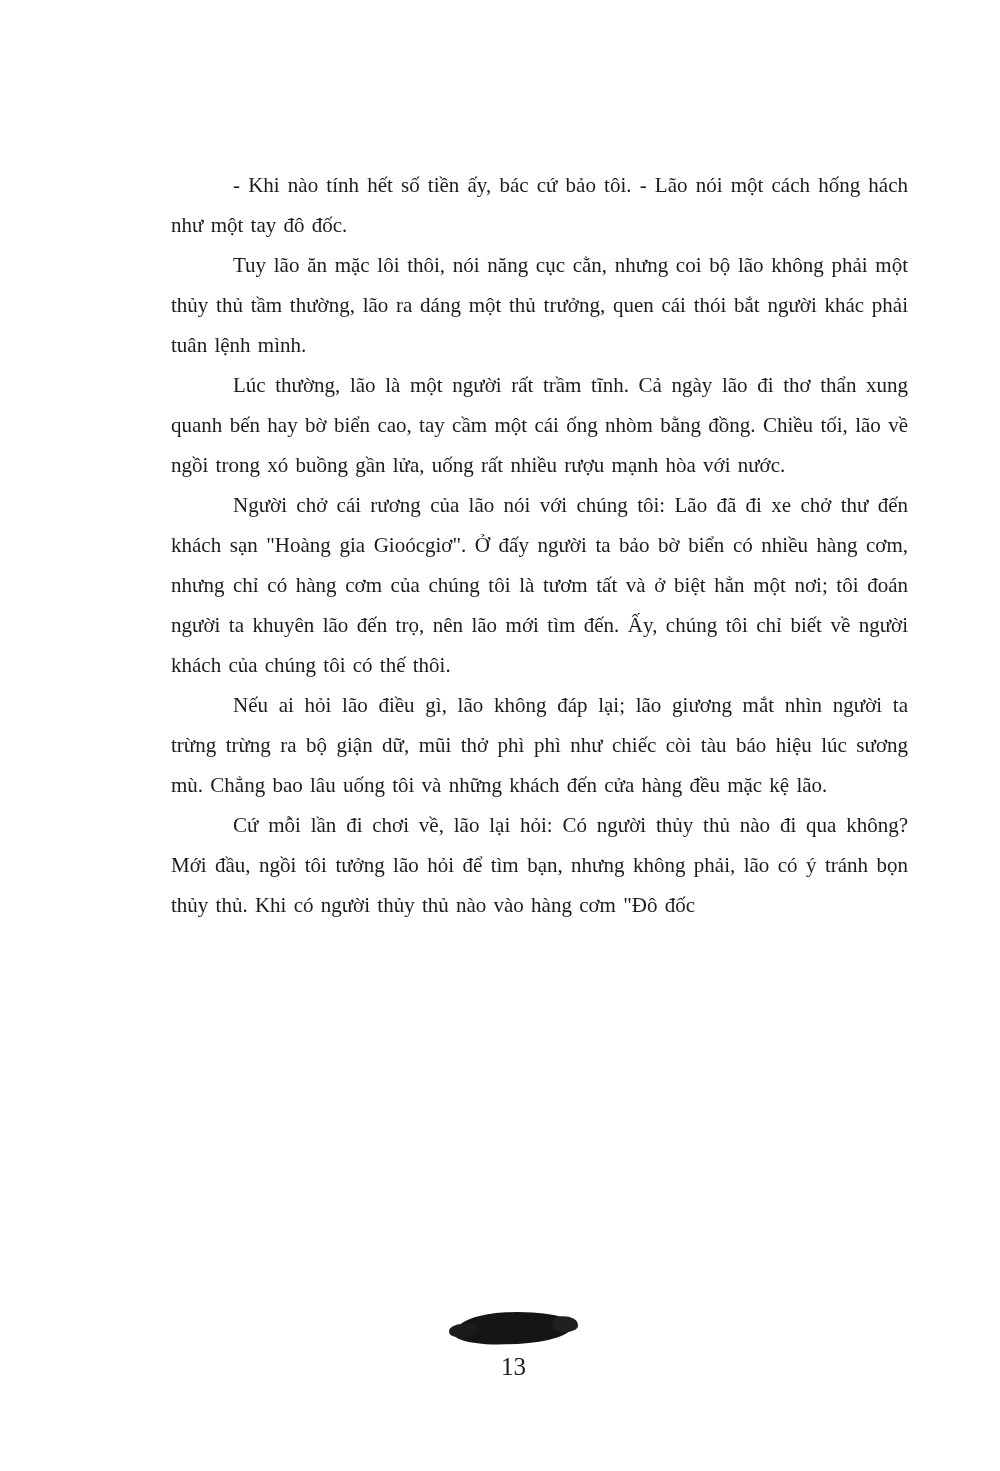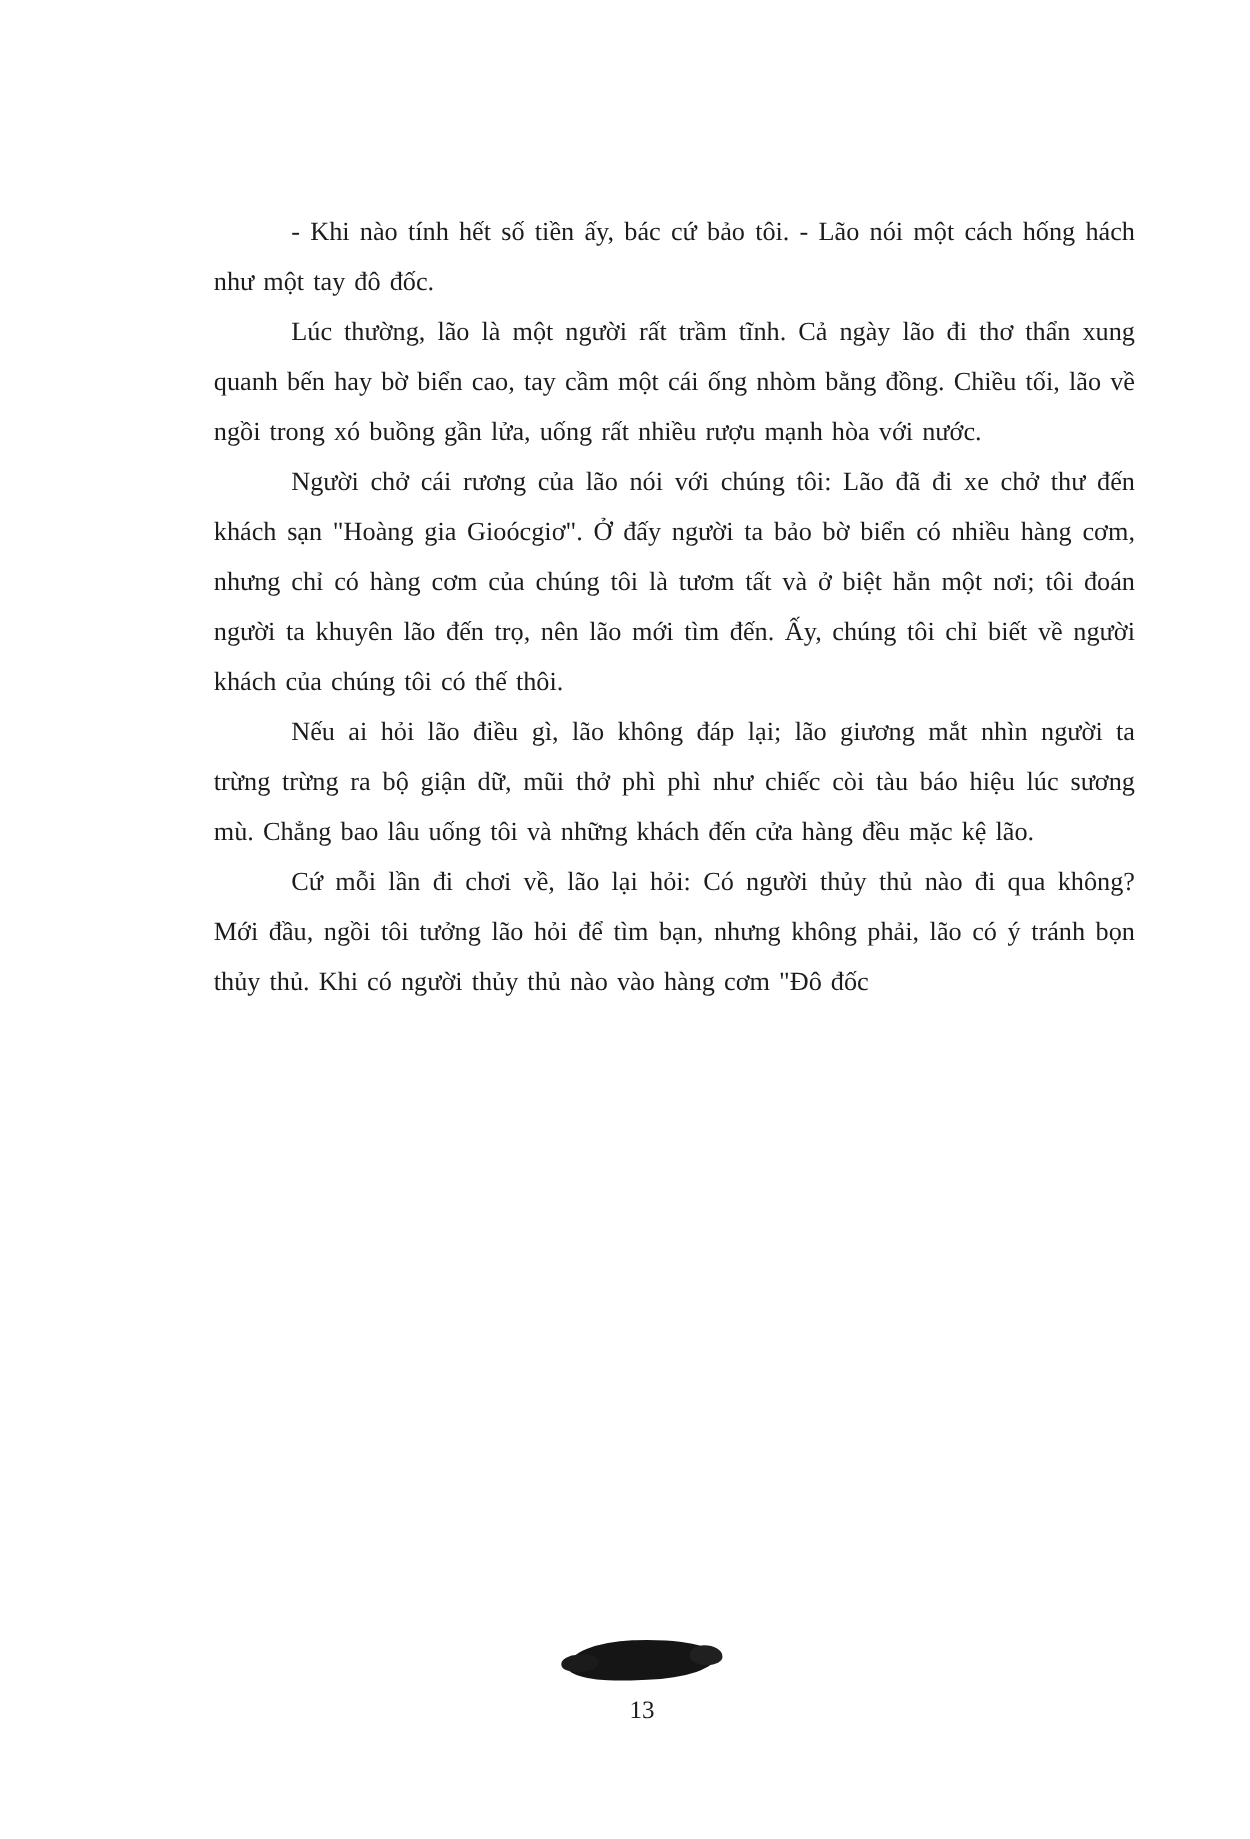--- a/index.html
+++ b/index.html
@@ -63,31 +63,32 @@
     position: absolute;
     right: -5px;
     top: 6px;
     width: 26px;
     height: 16px;
     background: #202020;
     border-radius: 40% 60% 50% 55% / 50% 60% 40% 55%;
   }
   .page-number {
     margin-top: 4px;
-    font-size: 20px;
+    font-size: 25px;
     line-height: 30px;
     color: #1c1c1c;
   }
 </style>
 </head>
 <body>
 
 <div class="page">
   <div class="text-block">
     <p class="para">- Khi nào tính hết số tiền ấy, bác cứ bảo tôi. - Lão nói một cách hống hách như một tay đô đốc.</p>
+    <p class="para">Tuy lão ăn mặc lôi thôi, nói năng cục cằn, nhưng coi bộ lão không phải một thủy thủ tầm thường, lão ra dáng một thủ trưởng, quen cái thói bắt người khác phải tuân lệnh mình.</p>
     <p class="para">Lúc thường, lão là một người rất trầm tĩnh. Cả ngày lão đi thơ thẩn xung quanh bến hay bờ biển cao, tay cầm một cái ống nhòm bằng đồng. Chiều tối, lão về ngồi trong xó buồng gần lửa, uống rất nhiều rượu mạnh hòa với nước.</p>
     <p class="para">Người chở cái rương của lão nói với chúng tôi: Lão đã đi xe chở thư đến khách sạn "Hoàng gia Gioócgiơ". Ở đấy người ta bảo bờ biển có nhiều hàng cơm, nhưng chỉ có hàng cơm của chúng tôi là tươm tất và ở biệt hẳn một nơi; tôi đoán người ta khuyên lão đến trọ, nên lão mới tìm đến. Ấy, chúng tôi chỉ biết về người khách của chúng tôi có thế thôi.</p>
     <p class="para">Nếu ai hỏi lão điều gì, lão không đáp lại; lão giương mắt nhìn người ta trừng trừng ra bộ giận dữ, mũi thở phì phì như chiếc còi tàu báo hiệu lúc sương mù. Chẳng bao lâu uống tôi và những khách đến cửa hàng đều mặc kệ lão.</p>
     <p class="para">Cứ mỗi lần đi chơi về, lão lại hỏi: Có người thủy thủ nào đi qua không? Mới đầu, ngồi tôi tưởng lão hỏi để tìm bạn, nhưng không phải, lão có ý tránh bọn thủy thủ. Khi có người thủy thủ nào vào hàng cơm "Đô đốc</p>
   </div>
   <div class="footer">
     <span class="smudge"></span>
     <div class="page-number">13</div>
   </div>
 </div>

